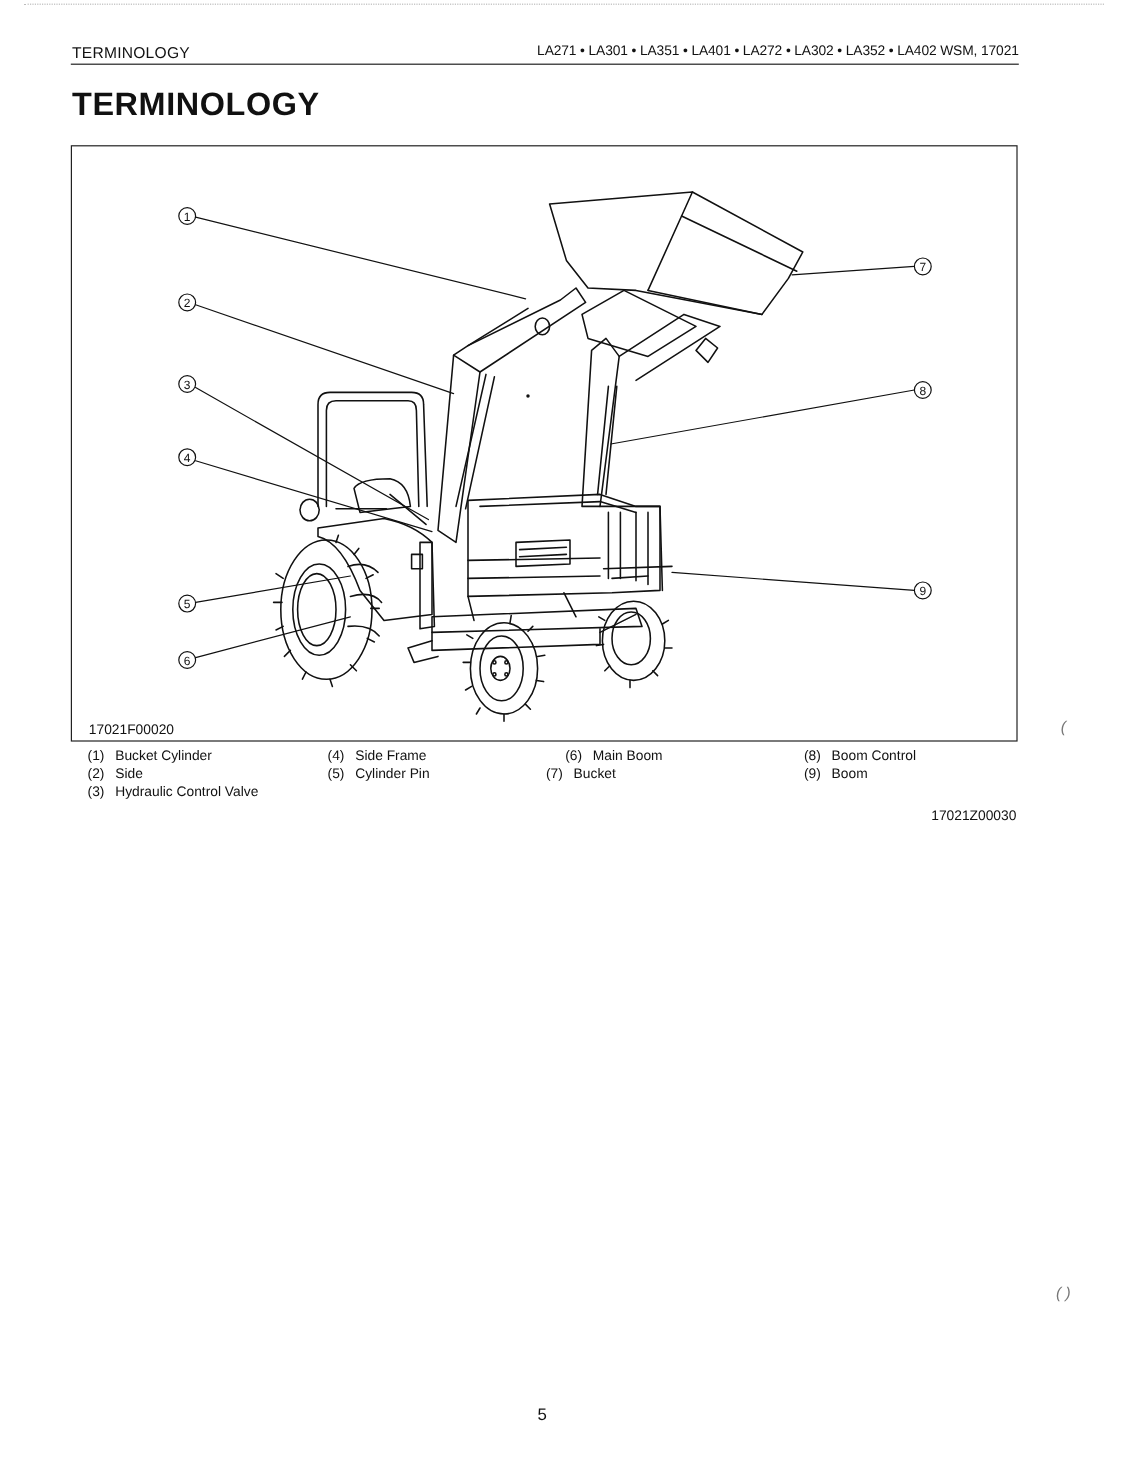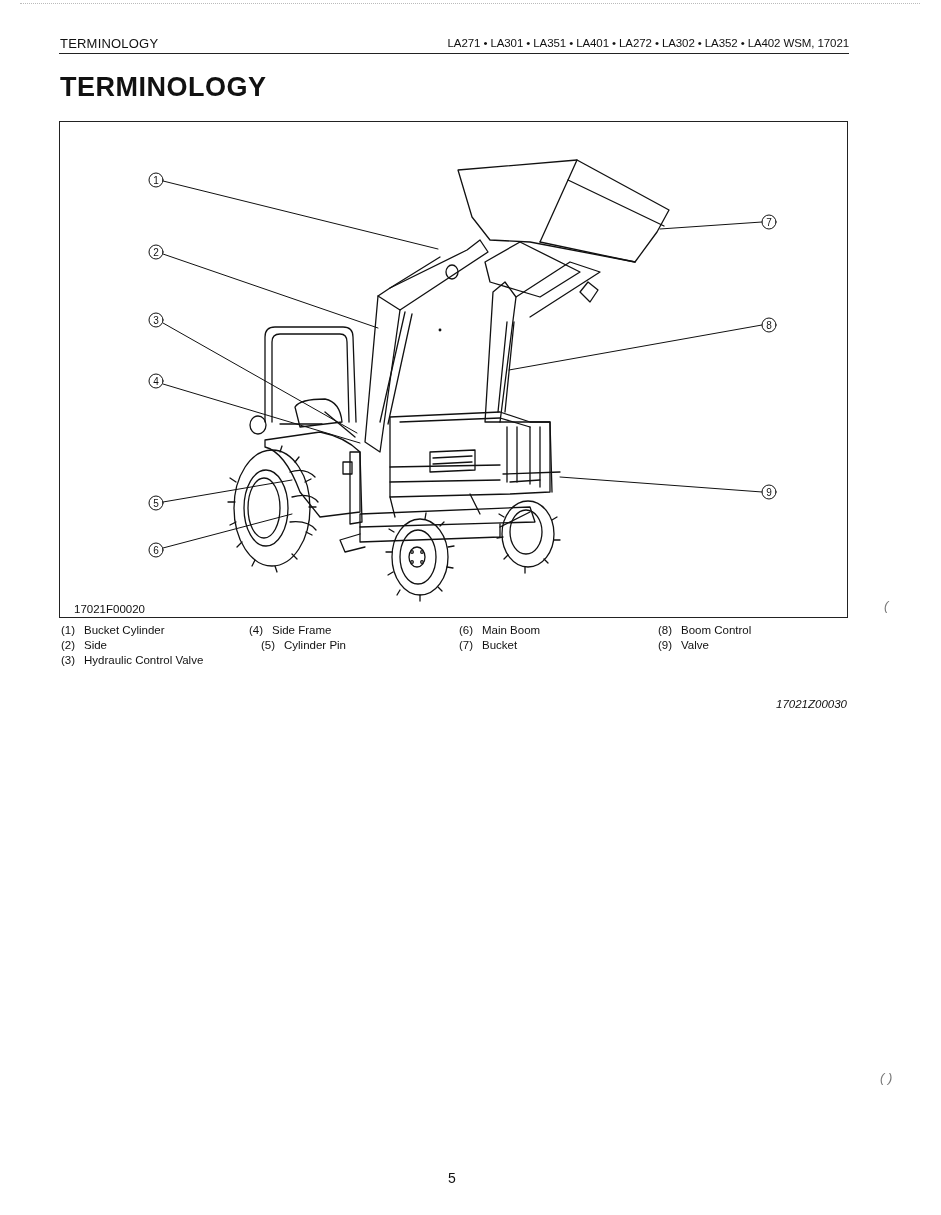--- a/index.html
+++ b/index.html
@@ -23,24 +23,24 @@
   }
   .figure-box {
     position: absolute; left: 59px; top: 121px; width: 787px; height: 495px;
     border: 1.5px solid #222;
   }
   .figure-box svg { position: absolute; left: 0; top: 0; }
   .figure-id { position: absolute; left: 2px; bottom: 2px; font-size: 11.5px; margin-left: 12px; }
   .legend {
     position: absolute; left: 61px; top: 624px; width: 790px; font-size: 11.5px;
   }
-  .legend-item { position: absolute; white-space: nowrap; }
+  .legend-item { position: absolute; white-space: nowrap; margin-left: 12px; }
   .legend-num { display: inline-block; width: 23px; }
   .caption-id {
-    position: absolute; right: 94px; top: 674px; font-size: 11.5px; font-style: italic; margin-top: 24px;
+    position: absolute; right: 94px; top: 674px; font-size: 11.5px; 
   }
   .page-number { position: absolute; left: 448px; top: 1170px; font-size: 14px; }
   .margin-mark { position: absolute; font-size: 13px; color: #777; font-style: italic; }
 </style>
 </head>
 <body>
 
 <div class="scan-noise"></div>
 
 <div class="header">
@@ -191,37 +191,37 @@
 <div class="legend">
   <div class="legend-item" style="left:0;top:0">
     <span class="legend-num">(1)</span><span>Bucket Cylinder</span>
   </div>
   <div class="legend-item" style="left:0;top:15px">
     <span class="legend-num">(2)</span><span>Side</span>
   </div>
   <div class="legend-item" style="left:0;top:30px">
     <span class="legend-num">(3)</span><span>Hydraulic Control Valve</span>
   </div>
-  <div class="legend-item" style="left:188px;top:0">
+  <div class="legend-item" style="left:200px;top:0">
     <span class="legend-num">(4)</span><span>Side Frame</span>
   </div>
   <div class="legend-item" style="left:200px;top:15px">
     <span class="legend-num">(5)</span><span>Cylinder Pin</span>
   </div>
   <div class="legend-item" style="left:398px;top:0">
     <span class="legend-num">(6)</span><span>Main Boom</span>
   </div>
-  <div class="legend-item" style="left:398px;top:15px">
+  <div class="legend-item" style="left:382px;top:15px">
     <span class="legend-num">(7)</span><span>Bucket</span>
   </div>
   <div class="legend-item" style="left:597px;top:0">
     <span class="legend-num">(8)</span><span>Boom Control</span>
   </div>
   <div class="legend-item" style="left:597px;top:15px">
-    <span class="legend-num">(9)</span><span>Valve</span>
+    <span class="legend-num">(9)</span><span>Boom</span>
   </div>
 </div>
 
 <div class="caption-id">17021Z00030</div>
 
 <div class="margin-mark" style="left:884px;top:598px">(</div>
 <div class="margin-mark" style="left:880px;top:1070px">( )</div>
 
 <div class="page-number">5</div>
 

